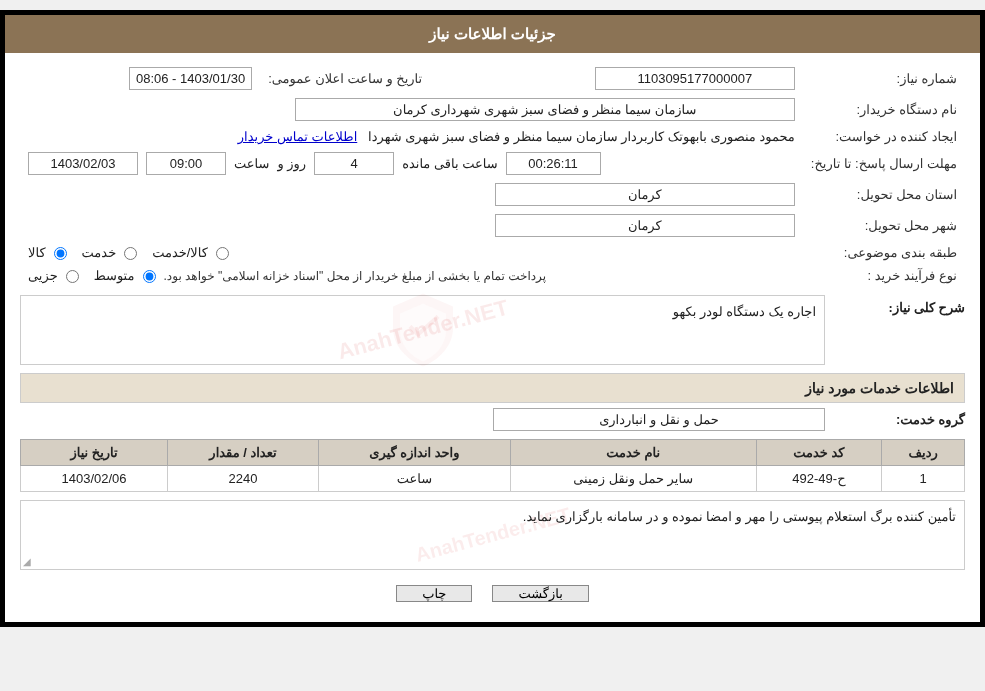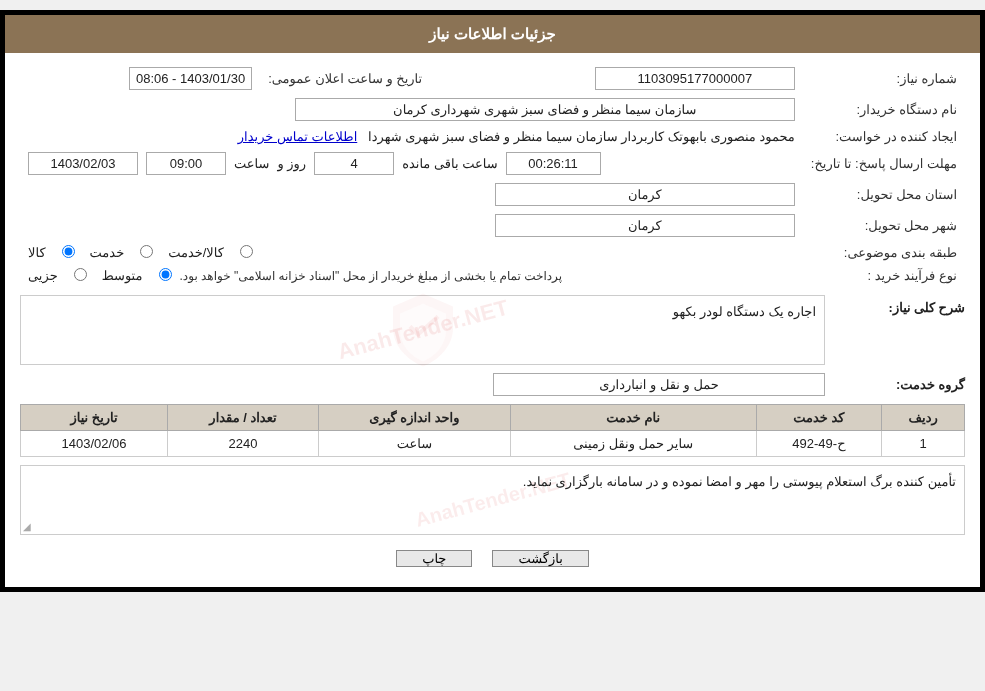--- a/index.html
+++ b/index.html
@@ -83,22 +83,22 @@
       justify-content: flex-end;
     }
     .radio-group {
       display: flex;
       gap: 15px;
       align-items: center;
       justify-content: flex-end;
     }
     .radio-item {
       display: flex;
-      align-items: flex-start;
-      gap: 16px;
+      align-items: flex-end;
+      gap: 8px;
     }
     .data-table {
       width: 100%;
       border-collapse: collapse;
       margin: 8px 0;
       border: 1px solid #ccc;
     }
     .data-table th {
       background: #d6cfc3;
       border: 1px solid #aaa;
@@ -256,20 +256,21 @@
               <path d="M35 15 L58 25 L58 42 C58 57 47 68 35 73 C23 68 12 57 12 42 L12 25 Z" fill="#fff" opacity="0.5"></path>
               <path d="M22 38 L30 46 L50 28" stroke="#cc0000" stroke-width="4" fill="none" opacity="0.5"></path>
             </svg>
           </div>
           <div style="position:absolute; left:50%; top:50%; transform:translate(-50%,-50%) rotate(-15deg); opacity:0.08; z-index:0; pointer-events:none; font-size:22px; font-weight:bold; color:#c00; white-space:nowrap;">AnahTender.NET</div>
           <div style="padding:8px; text-align:right; position:relative; z-index:1;">اجاره یک دستگاه لودر بکهو</div>
         </div>
       </div>
     </div>
 
+    <div class="section-header">اطلاعات خدمات مورد نیاز</div>
 
     <div class="group-service-row">
       <div class="group-service-label">گروه خدمت:</div>
       <div style="flex:1;">
         <span class="input-box" style="width:332px">حمل و نقل و انبارداری</span>
       </div>
     </div>
 
     <table class="data-table">
       <thead>

